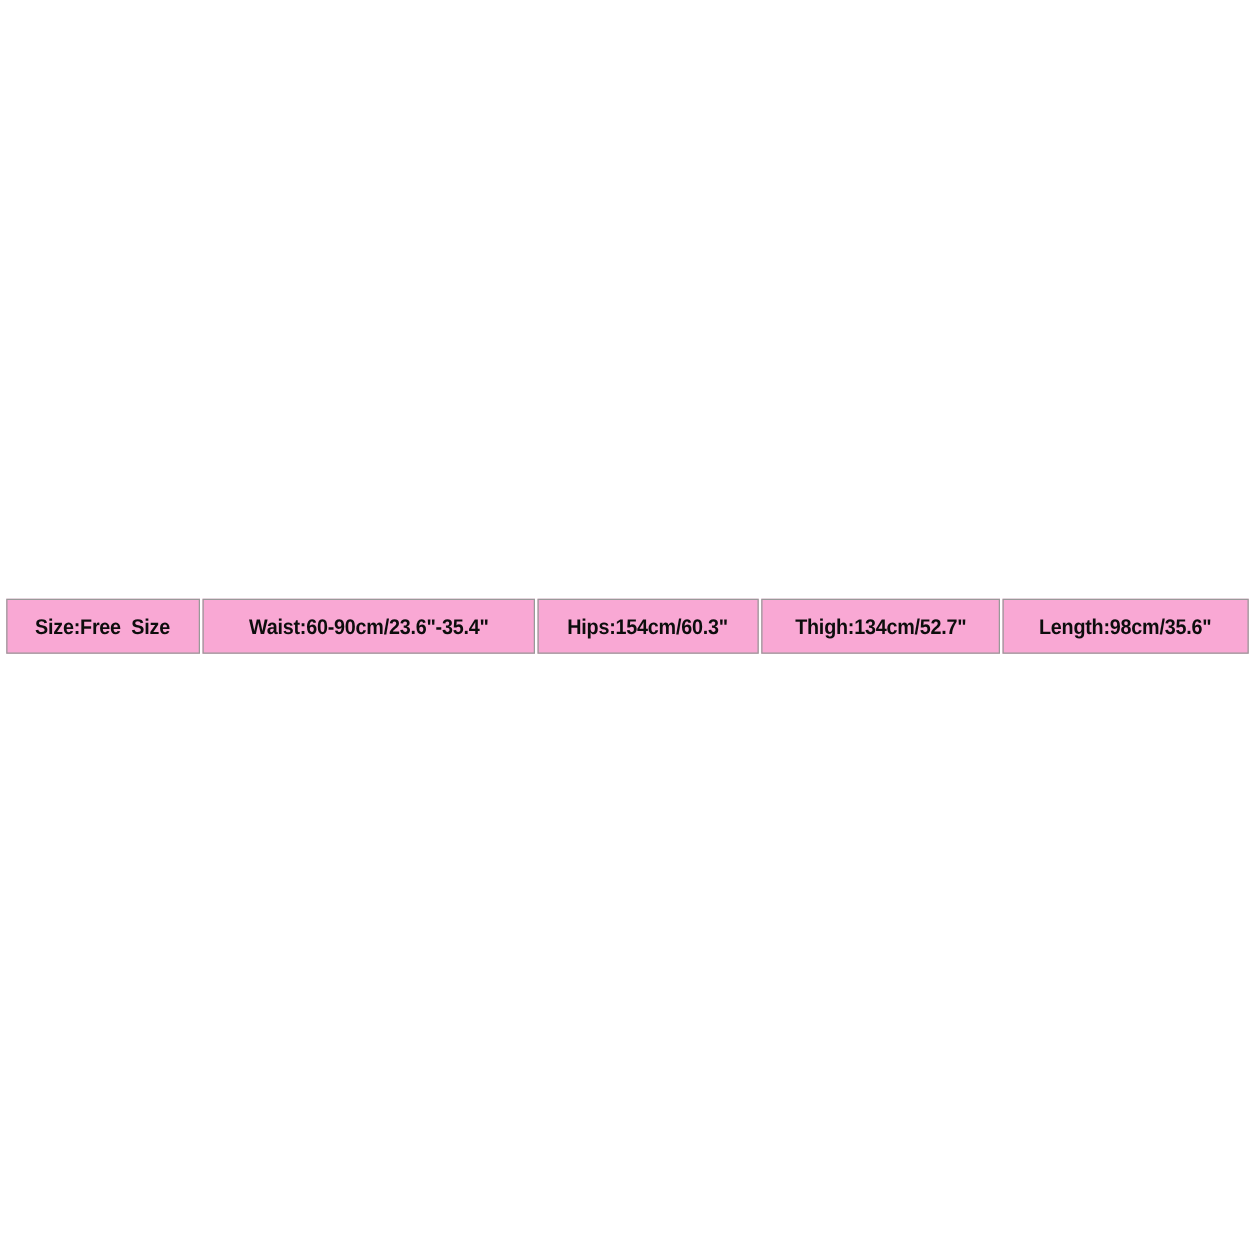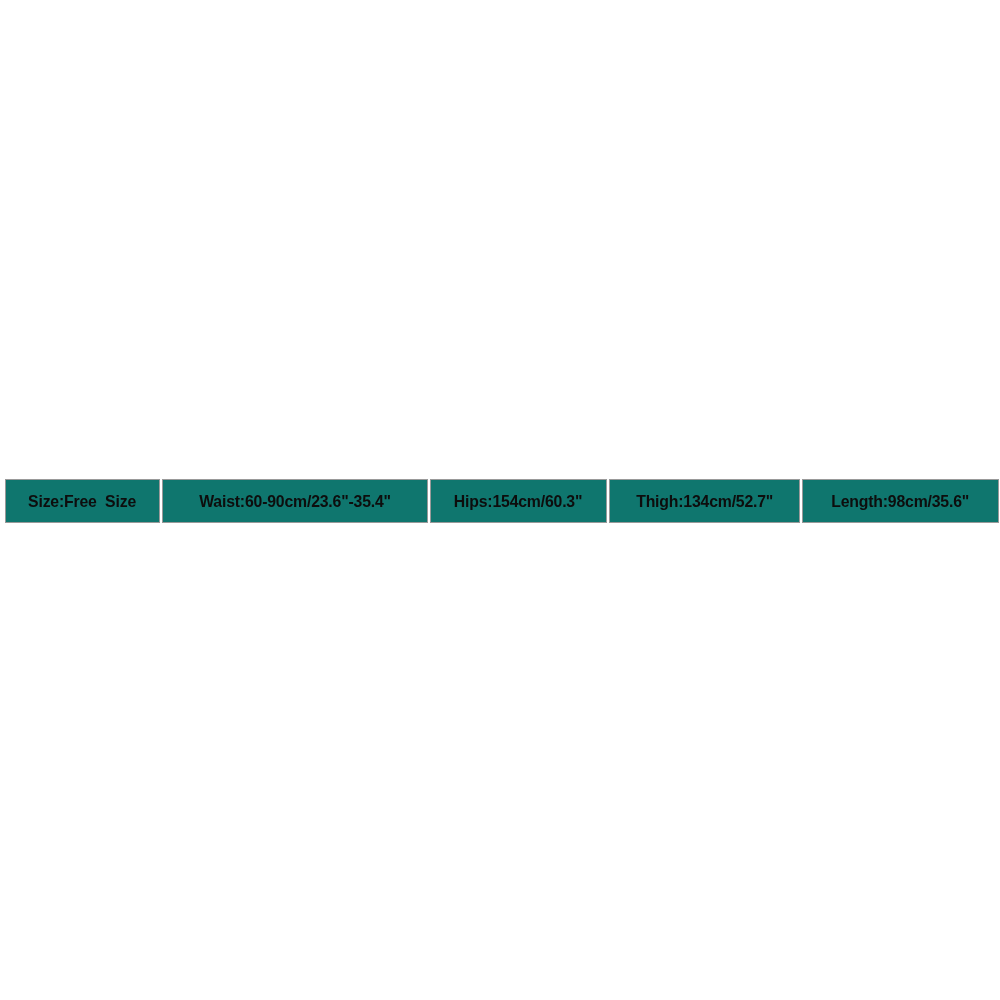--- a/index.html
+++ b/index.html
@@ -38,21 +38,21 @@
 
   .chart-row {
     display: flex;
     width: 100%;
     height: 100%;
     align-items: stretch;
   }
 
   .chart-cell {
     border: 1px solid #999999;
-    background: #0f766e;
+    background: #f9a8d4;
     box-sizing: border-box;
     display: flex;
     align-items: center;
     justify-content: center;
     margin-right: 2px;
     height: 100%;
     overflow: hidden;
   }
   .chart-cell:last-child {
     margin-right: 0;

